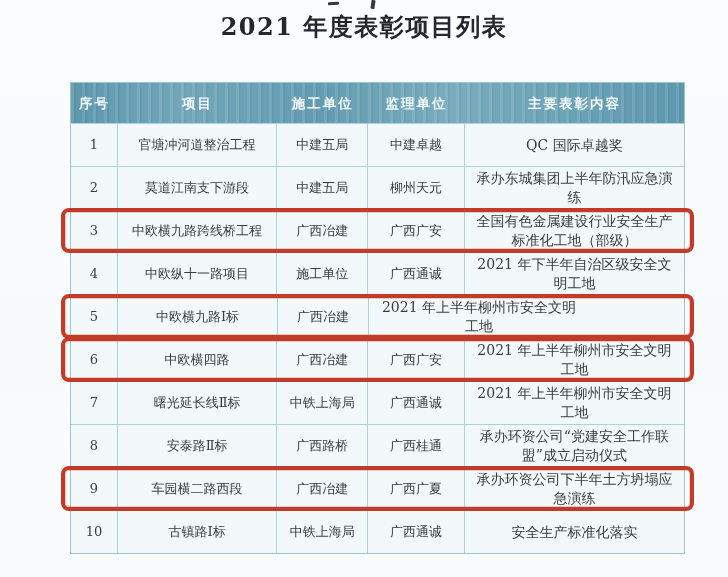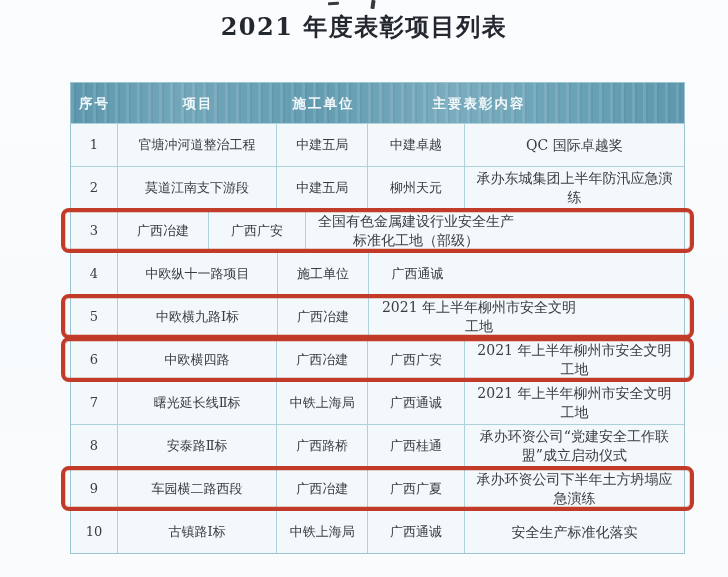--- a/index.html
+++ b/index.html
@@ -72,48 +72,51 @@
   <span class="artifact a1"></span>
   <span class="artifact a2"></span>
 
   <div class="doc-title">2021 年度表彰项目列表</div>
 
   <div class="table">
     <div class="tr thead">
       <div class="cell c0">序号</div>
       <div class="cell c1">项目</div>
       <div class="cell c2">施工单位</div>
+      <div class="cell c3">监理单位</div>
       <div class="cell c4">主要表彰内容</div>
     </div>
     <div id="tbody">
         <div class="tr row">
           <div class="cell c0">1</div>
           <div class="cell c1">官塘冲河道整治工程</div>
           <div class="cell c2">中建五局</div>
           <div class="cell c3">中建卓越</div>
           <div class="cell c4">QC 国际卓越奖</div>
         </div>
         <div class="tr row">
           <div class="cell c0">2</div>
           <div class="cell c1">莫道江南支下游段</div>
           <div class="cell c2">中建五局</div>
           <div class="cell c3">柳州天元</div>
           <div class="cell c4">承办东城集团上半年防汛应急演练</div>
         </div>
         <div class="tr row highlight">
           <div class="cell c0">3</div>
+          <div class="cell c1">中欧横九路跨线桥工程</div>
           <div class="cell c2">广西冶建</div>
           <div class="cell c3">广西广安</div>
           <div class="cell c4">全国有色金属建设行业安全生产标准化工地（部级）</div>
         </div>
         <div class="tr row">
           <div class="cell c0">4</div>
           <div class="cell c1">中欧纵十一路项目</div>
           <div class="cell c2">施工单位</div>
           <div class="cell c3">广西通诚</div>
+          <div class="cell c4">2021 年下半年自治区级安全文明工地</div>
         </div>
         <div class="tr row highlight">
           <div class="cell c0">5</div>
           <div class="cell c1">中欧横九路Ⅰ标</div>
           <div class="cell c2">广西冶建</div>
           <div class="cell c4">2021 年上半年柳州市安全文明工地</div>
         </div>
         <div class="tr row highlight">
           <div class="cell c0">6</div>
           <div class="cell c1">中欧横四路</div>

